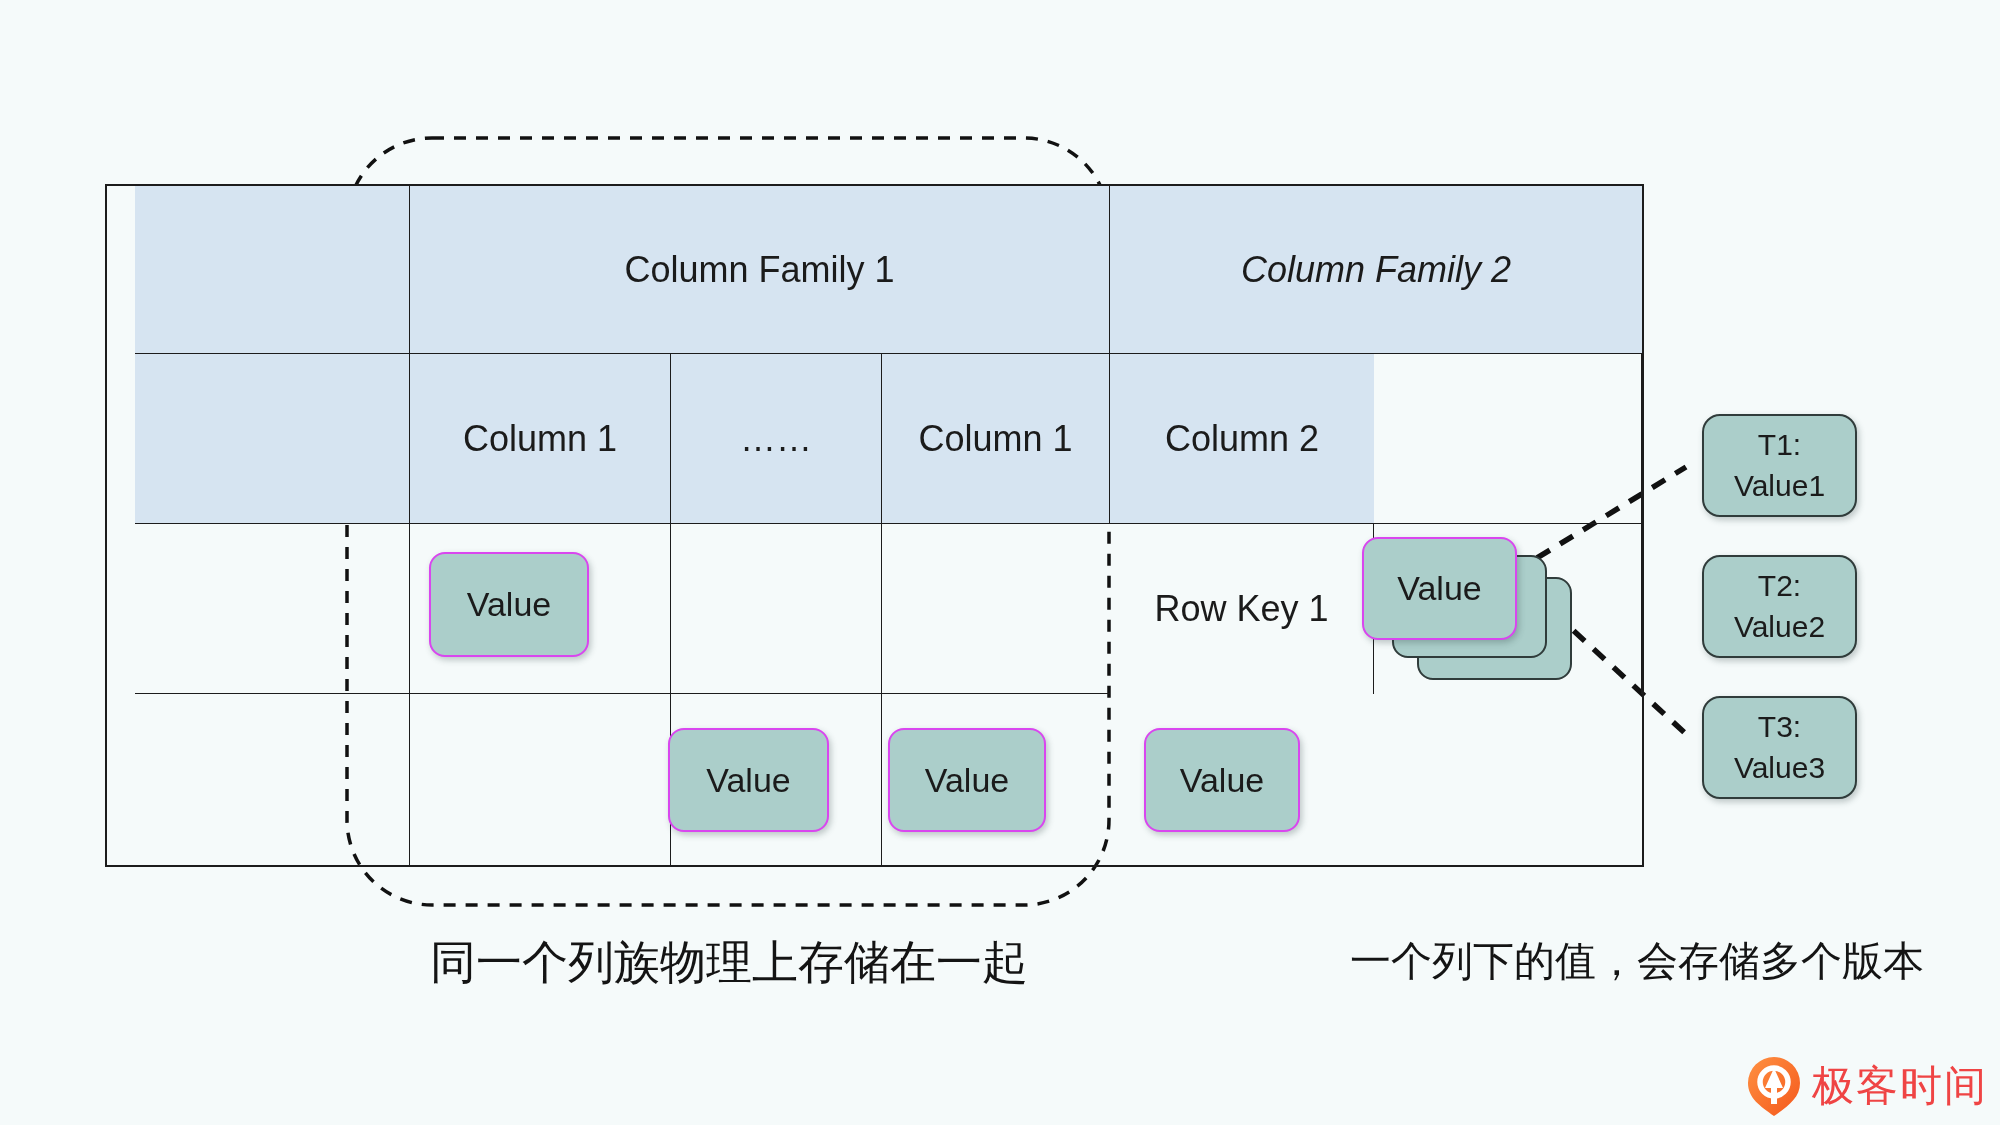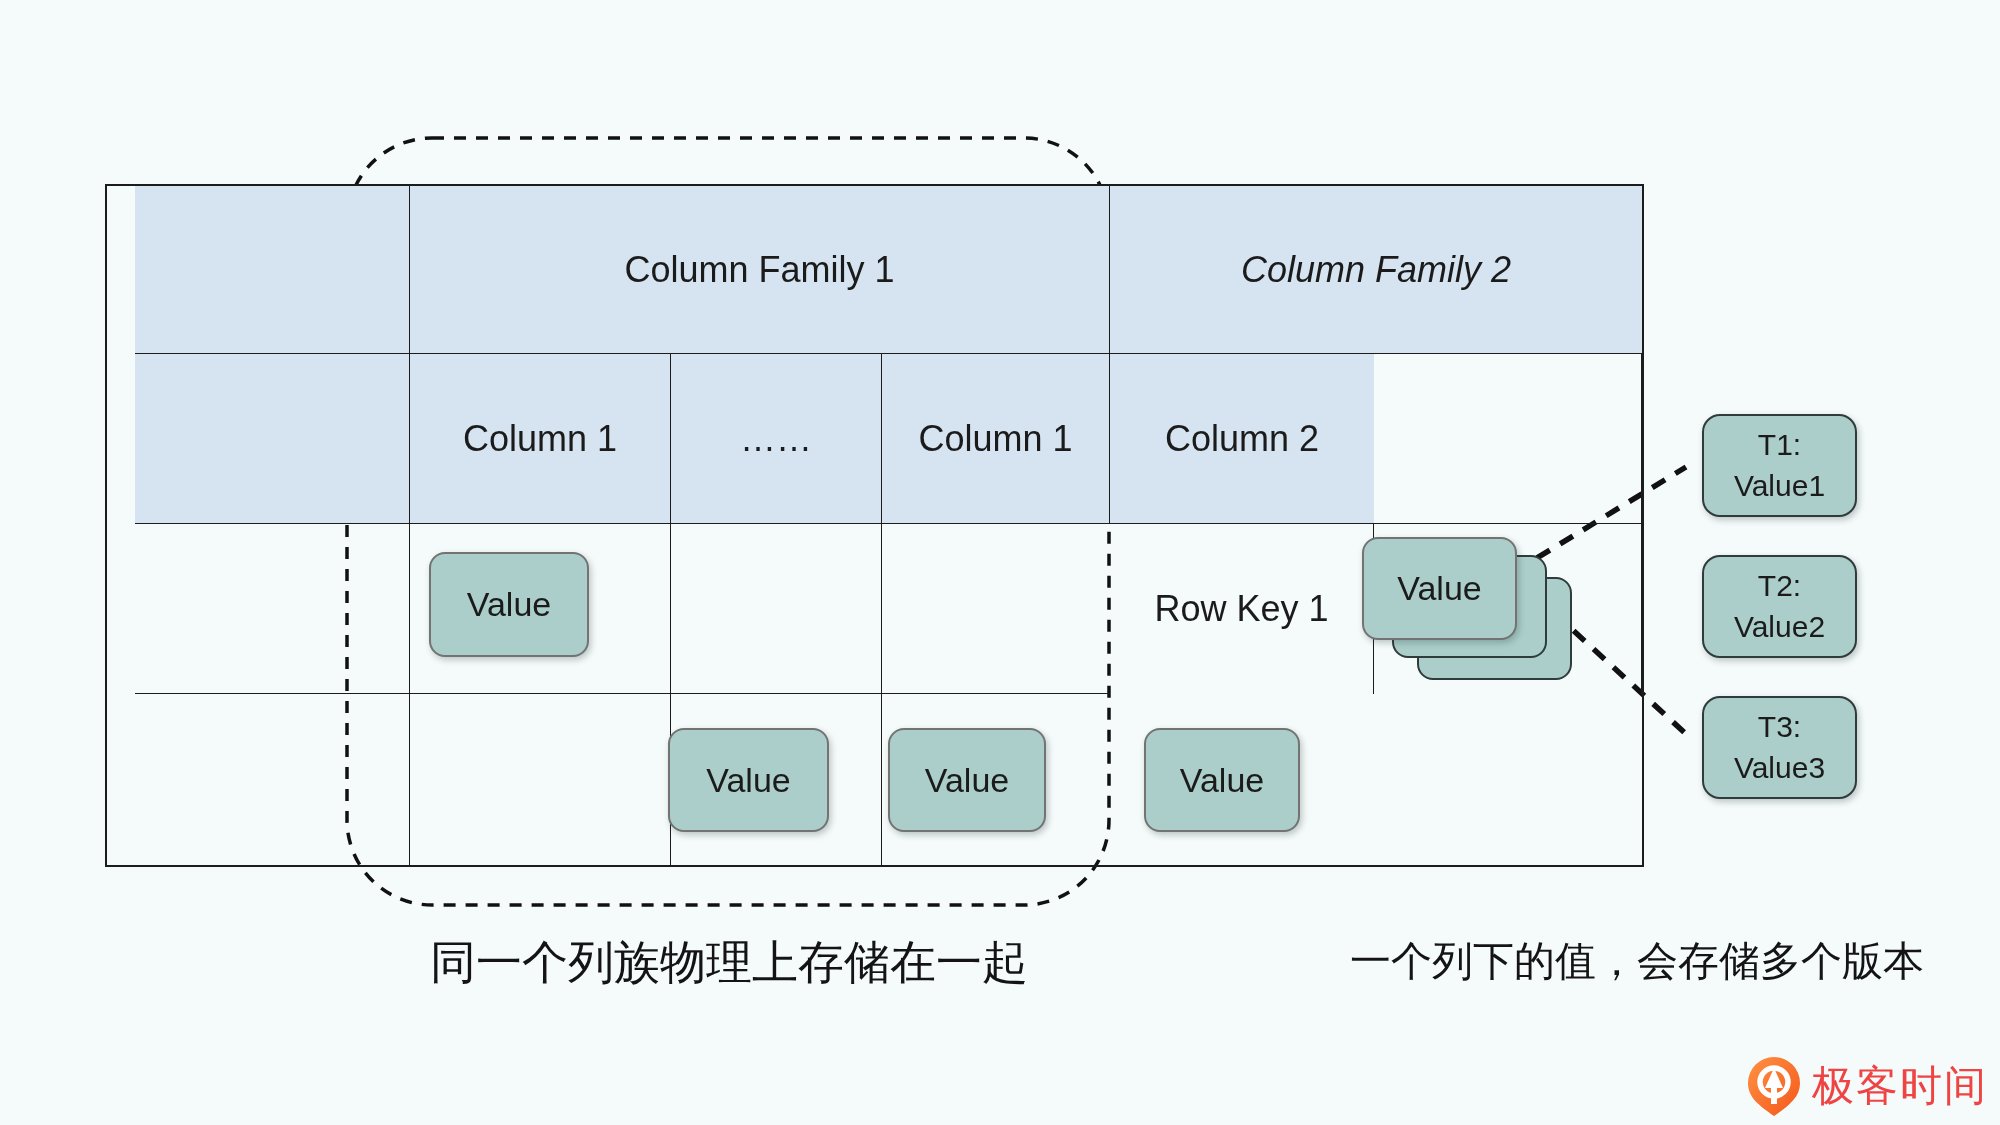--- a/index.html
+++ b/index.html
@@ -35,21 +35,21 @@
   .cell.header{background:#d6e4f1;}
   .cell.last-col{border-right:none;}
   .cell.last-row{border-bottom:none;}
   .cf1{grid-column:2 / span 3;}
   .cf2{grid-column:5 / span 2;font-style:italic;}
 
   
   .vbox{
     position:absolute;
     background:#abceca;
-    border:2px solid #737373;
+    border:2px solid #d946ef;
     border-radius:16px;
     display:flex;align-items:center;justify-content:center;
     font-size:34px;
     box-shadow:2px 3px 6px rgba(40,60,60,.28);
     box-sizing:border-box;
   }
   .tbox{
     position:absolute;
     width:155px;height:103px;
     background:#abceca;

